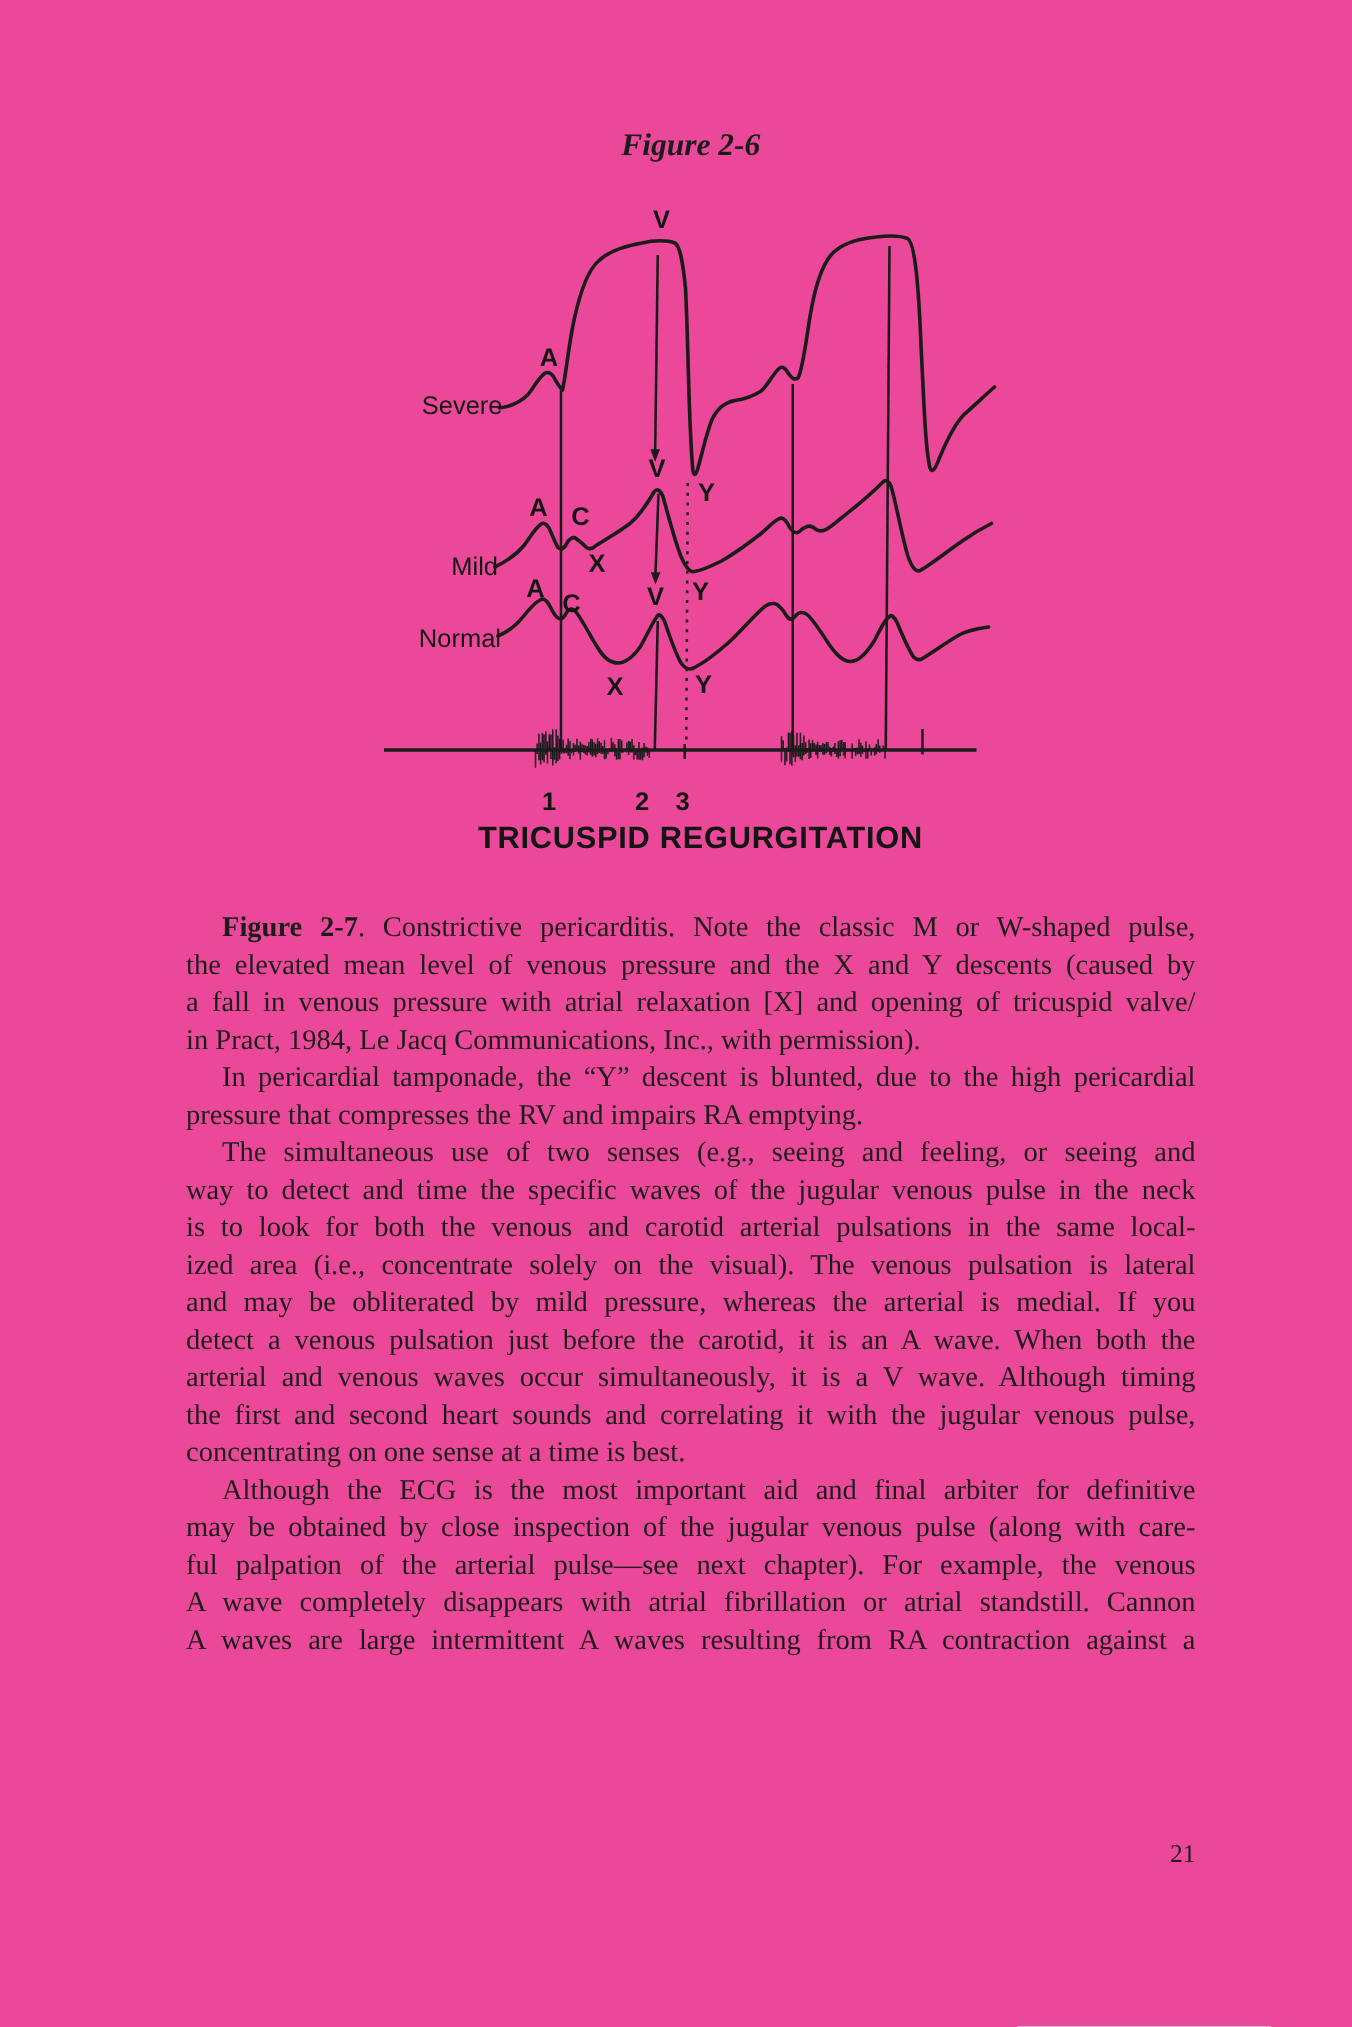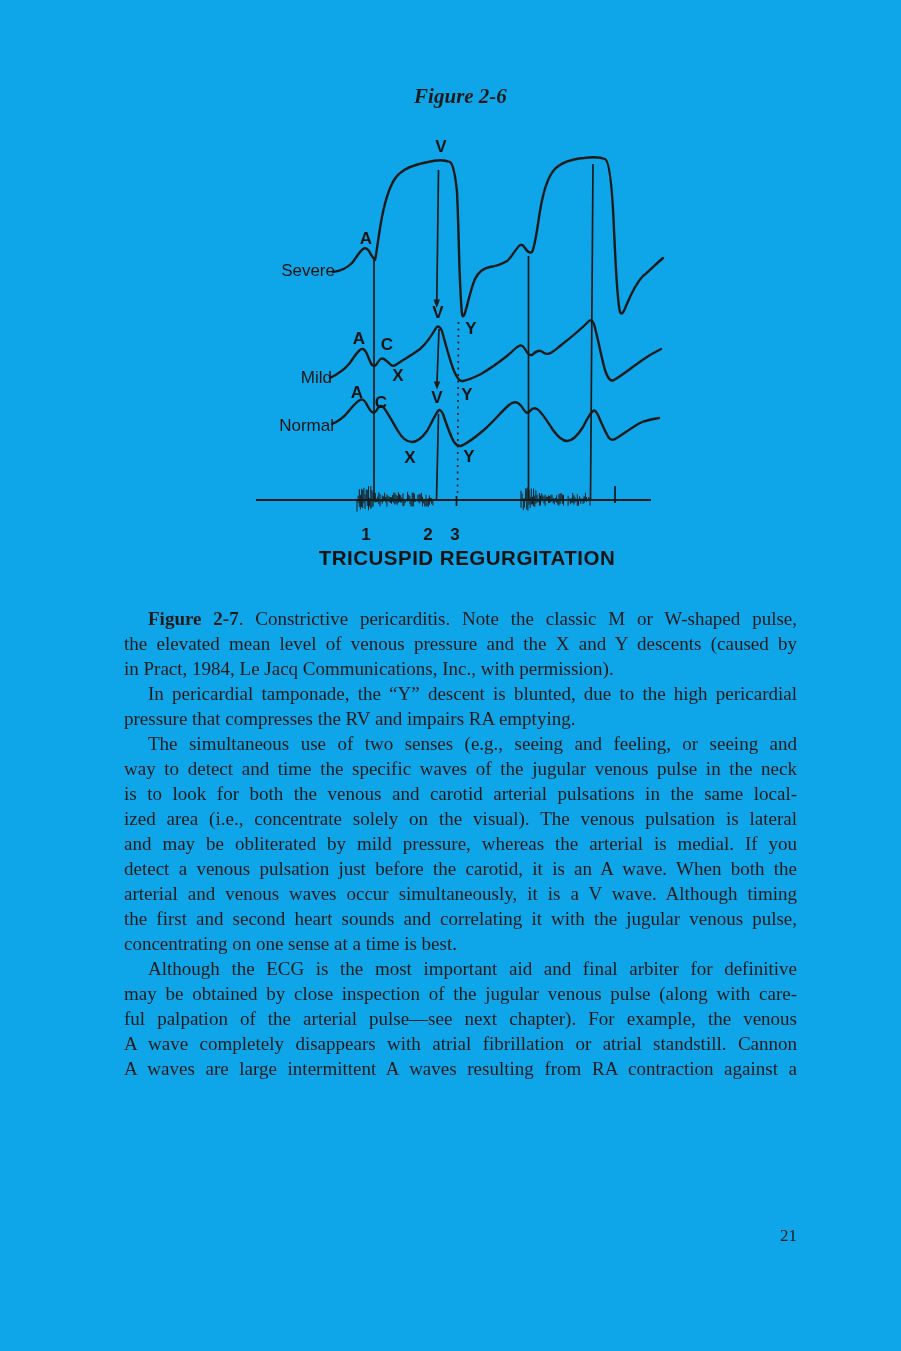--- a/index.html
+++ b/index.html
@@ -1,16 +1,16 @@
 <!DOCTYPE html>
 <html><head>
 <meta charset="utf-8">
 <style>
   html,body{margin:0;padding:0;background:#ffffff;}
-  .page{position:relative;width:901px;height:1351px;background:#0ea5e9;
+  .page{position:relative;width:901px;height:1351px;background:#ec4899;
         font-family:"Liberation Serif",serif;color:#1b1b1b;overflow:hidden;}
   .title{position:absolute;top:84px;left:124px;width:673px;text-align:center;
          font-size:21px;font-weight:bold;font-style:italic;}
   .fig{position:absolute;top:132px;left:248px;width:436px;height:448px;}
   .fig svg{display:block;width:100%;height:100%;}
   .trace{fill:none;stroke:#1b1b1b;stroke-width:2.4;stroke-linecap:round;stroke-linejoin:round;}
   .tline{fill:none;stroke:#1b1b1b;stroke-width:1.7;}
   .tdot{fill:none;stroke:#1b1b1b;stroke-width:1.7;stroke-dasharray:2 4.5;}
   .baseline{fill:none;stroke:#1b1b1b;stroke-width:2.2;}
   .noise{fill:none;stroke:#1b1b1b;stroke-width:1;}
@@ -83,20 +83,21 @@
       <text class="flabel fbold" text-anchor="middle" x="455" y="540">3</text>
 
       <text class="fcaption" text-anchor="middle" x="467" y="565">TRICUSPID REGURGITATION</text>
     </svg>
   </div>
 
   <div class="textblock">
     <div>
       <div class="ln j ind"><span class="b">Figure 2-7</span><span>. Constrictive pericarditis. Note the classic M or W-shaped pulse,</span></div>
       <div class="ln j">the elevated mean level of venous pressure and the X and Y descents (caused by</div>
+      <div class="ln j">a fall in venous pressure with atrial relaxation [X] and opening of tricuspid valve/</div>
       <div class="ln">in Pract, 1984, Le Jacq Communications, Inc., with permission).</div>
     </div>
     <div>
       <div class="ln j ind">In pericardial tamponade, the “Y” descent is blunted, due to the high pericardial</div>
       <div class="ln">pressure that compresses the RV and impairs RA emptying.</div>
     </div>
     <div>
       <div class="ln j ind">The simultaneous use of two senses (e.g., seeing and feeling, or seeing and</div>
       <div class="ln j">way to detect and time the specific waves of the jugular venous pulse in the neck</div>
       <div class="ln j">is to look for both the venous and carotid arterial pulsations in the same local-</div>

